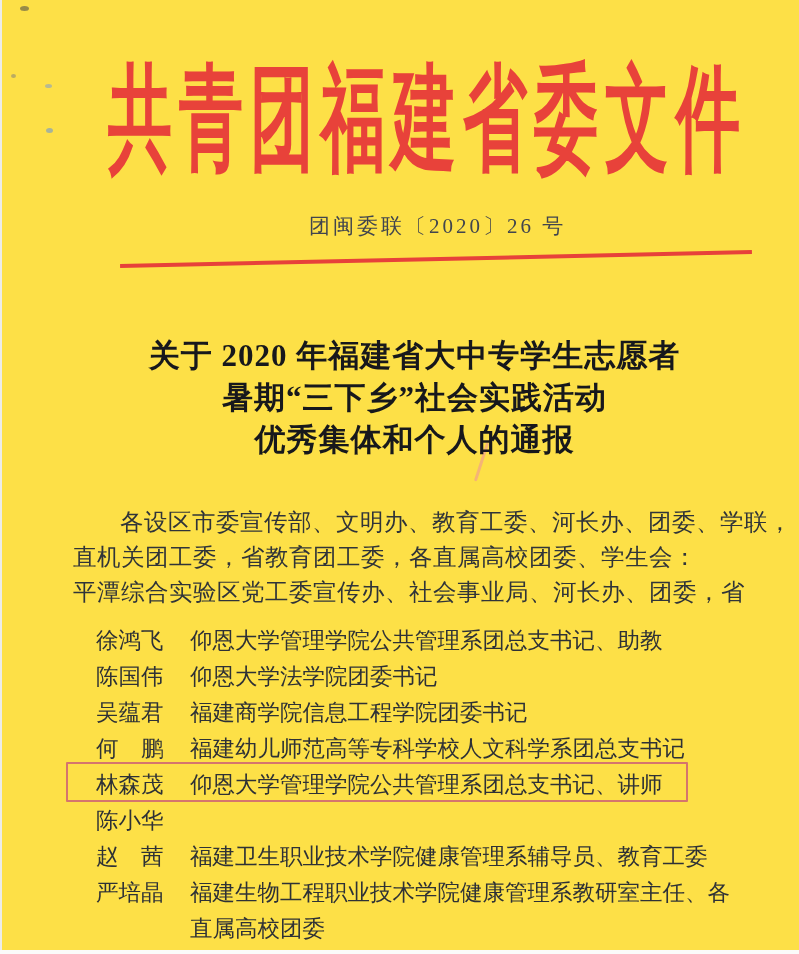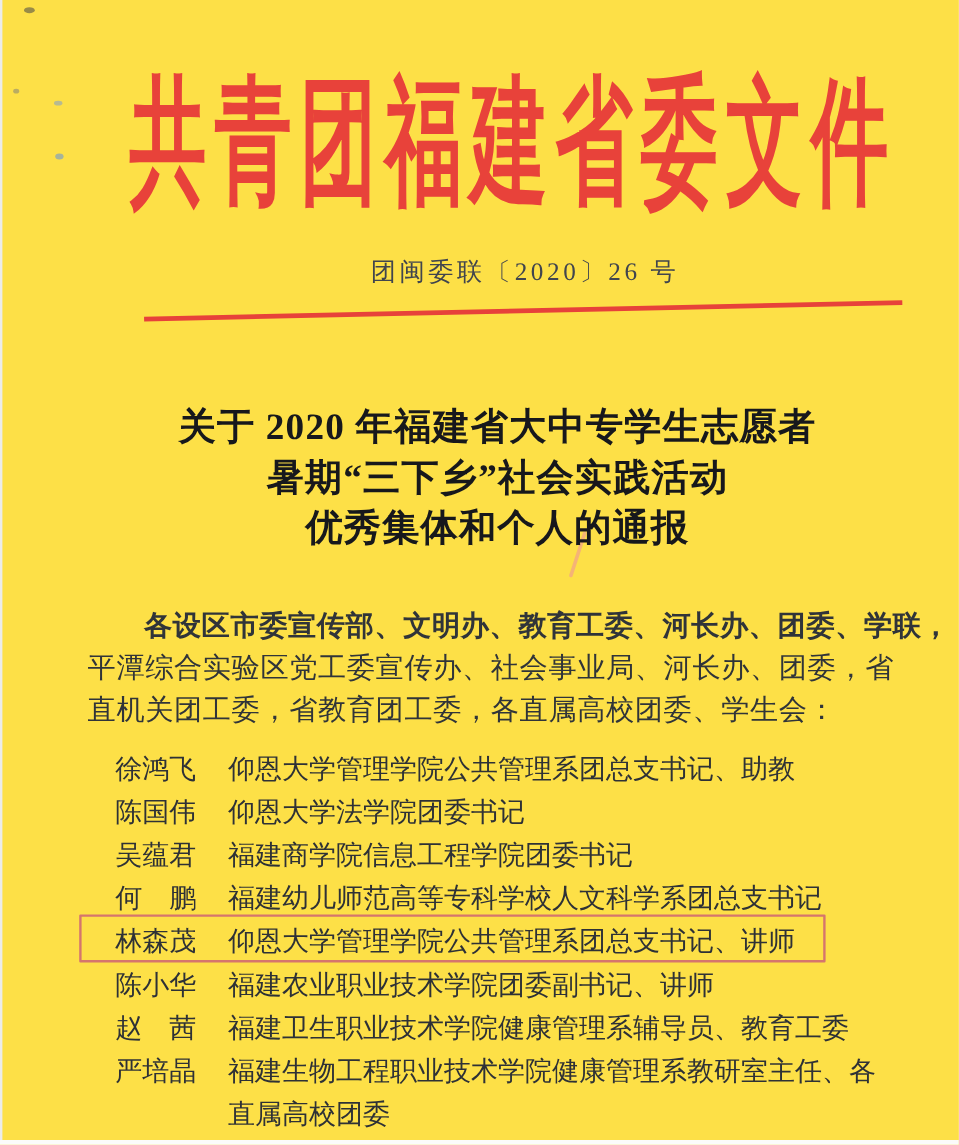--- a/index.html
+++ b/index.html
@@ -70,21 +70,21 @@
   
   .salutation {
     margin: 44px 0 0 73px;
     width: 678px;
     font-size: 23.5px;
     line-height: 35px;
     color: #303439;
     letter-spacing: 0.5px;
   }
   .salutation .line { white-space: nowrap; }
-  .salutation .line.first { text-indent: 2em; font-weight: bold; }
+  .salutation .line.first { text-indent: 2em; }
 
   
   .awardee-list {
     margin: 13px 0 0 96px;
     font-size: 22.5px;
     color: #2e3136;
   }
   .row {
     position: relative;
     display: flex;
@@ -146,22 +146,22 @@
   <div class="red-line"></div>
 
   <div class="doc-title">
     <div class="t-line">关于 2020 年福建省大中专学生志愿者</div>
     <div class="t-line">暑期“三下乡”社会实践活动</div>
     <div class="t-line">优秀集体和个人的通报</div>
   </div>
 
   <div class="salutation">
     <div class="line first">各设区市委宣传部、文明办、教育工委、河长办、团委、学联，</div>
+    <div class="line">直机关团工委，省教育团工委，各直属高校团委、学生会：</div>
     <div class="line">平潭综合实验区党工委宣传办、社会事业局、河长办、团委，省</div>
-    <div class="line">直机关团工委，省教育团工委，各直属高校团委、学生会：</div>
   </div>
 
   <div class="awardee-list">
 
     <div class="row">
       <span class="name">徐鸿飞</span>
       <span class="gap"></span>
       <span class="title-text">仰恩大学管理学院公共管理系团总支书记、助教</span>
     </div>
 
@@ -186,21 +186,20 @@
     <div class="row">
       <div class="highlight-box"></div>
       <span class="name">林森茂</span>
       <span class="gap"></span>
       <span class="title-text">仰恩大学管理学院公共管理系团总支书记、讲师</span>
     </div>
 
     <div class="row">
       <span class="name">陈小华</span>
       <span class="gap"></span>
-      <span class="title-text">福建农业职业技术学院团委副书记、讲师</span>
     </div>
 
     <div class="row">
       <span class="name">赵　茜</span>
       <span class="gap"></span>
       <span class="title-text">福建卫生职业技术学院健康管理系辅导员、教育工委</span>
     </div>
 
     <div class="row">
       <span class="name">严培晶</span>

